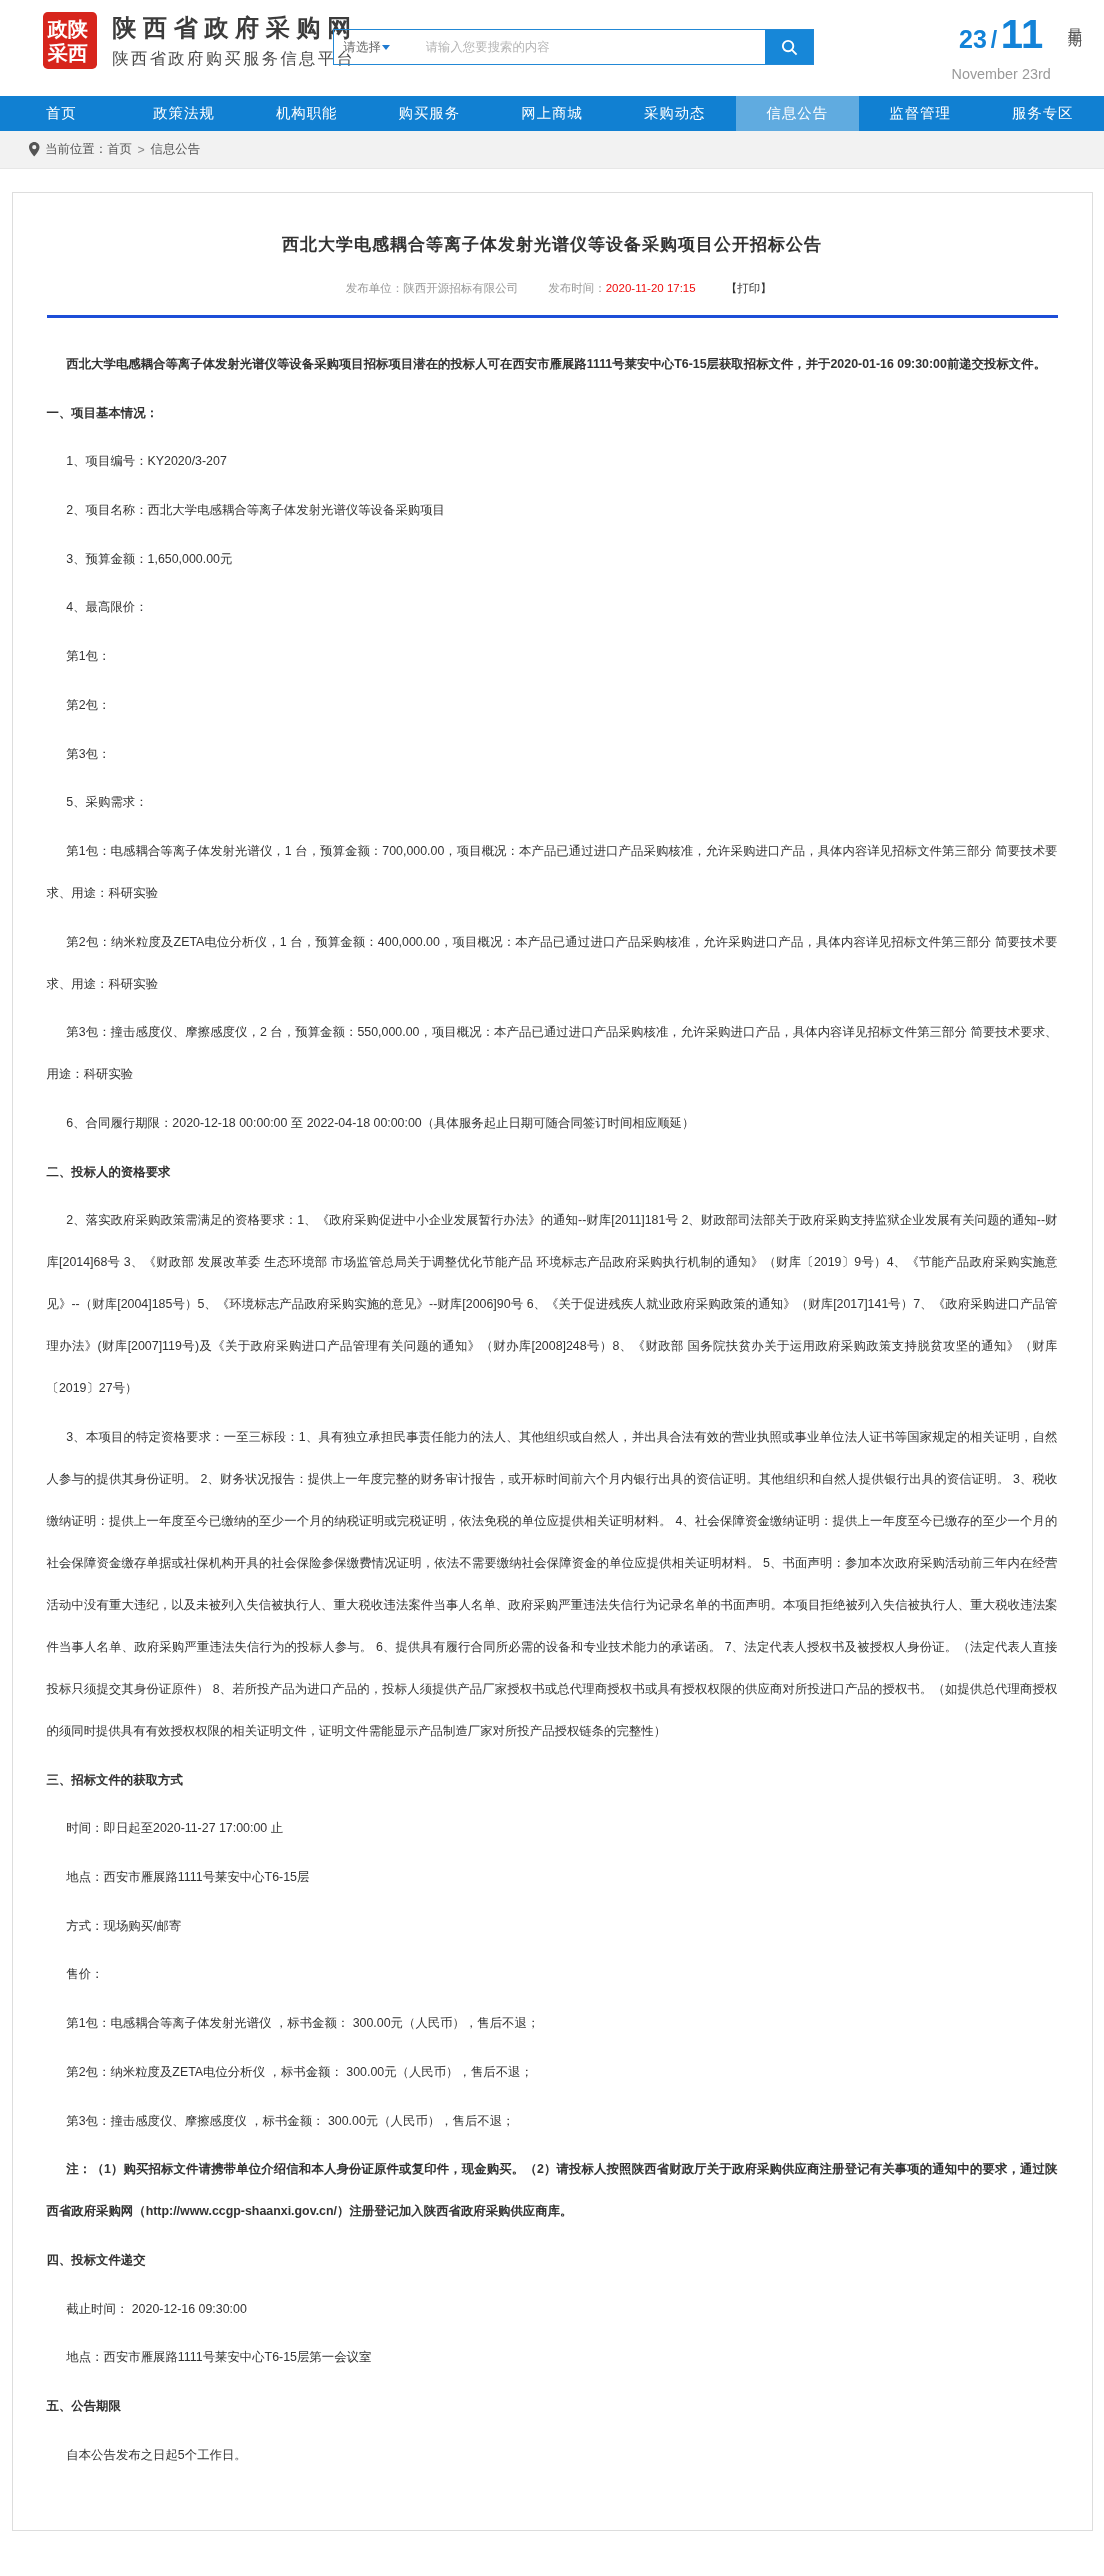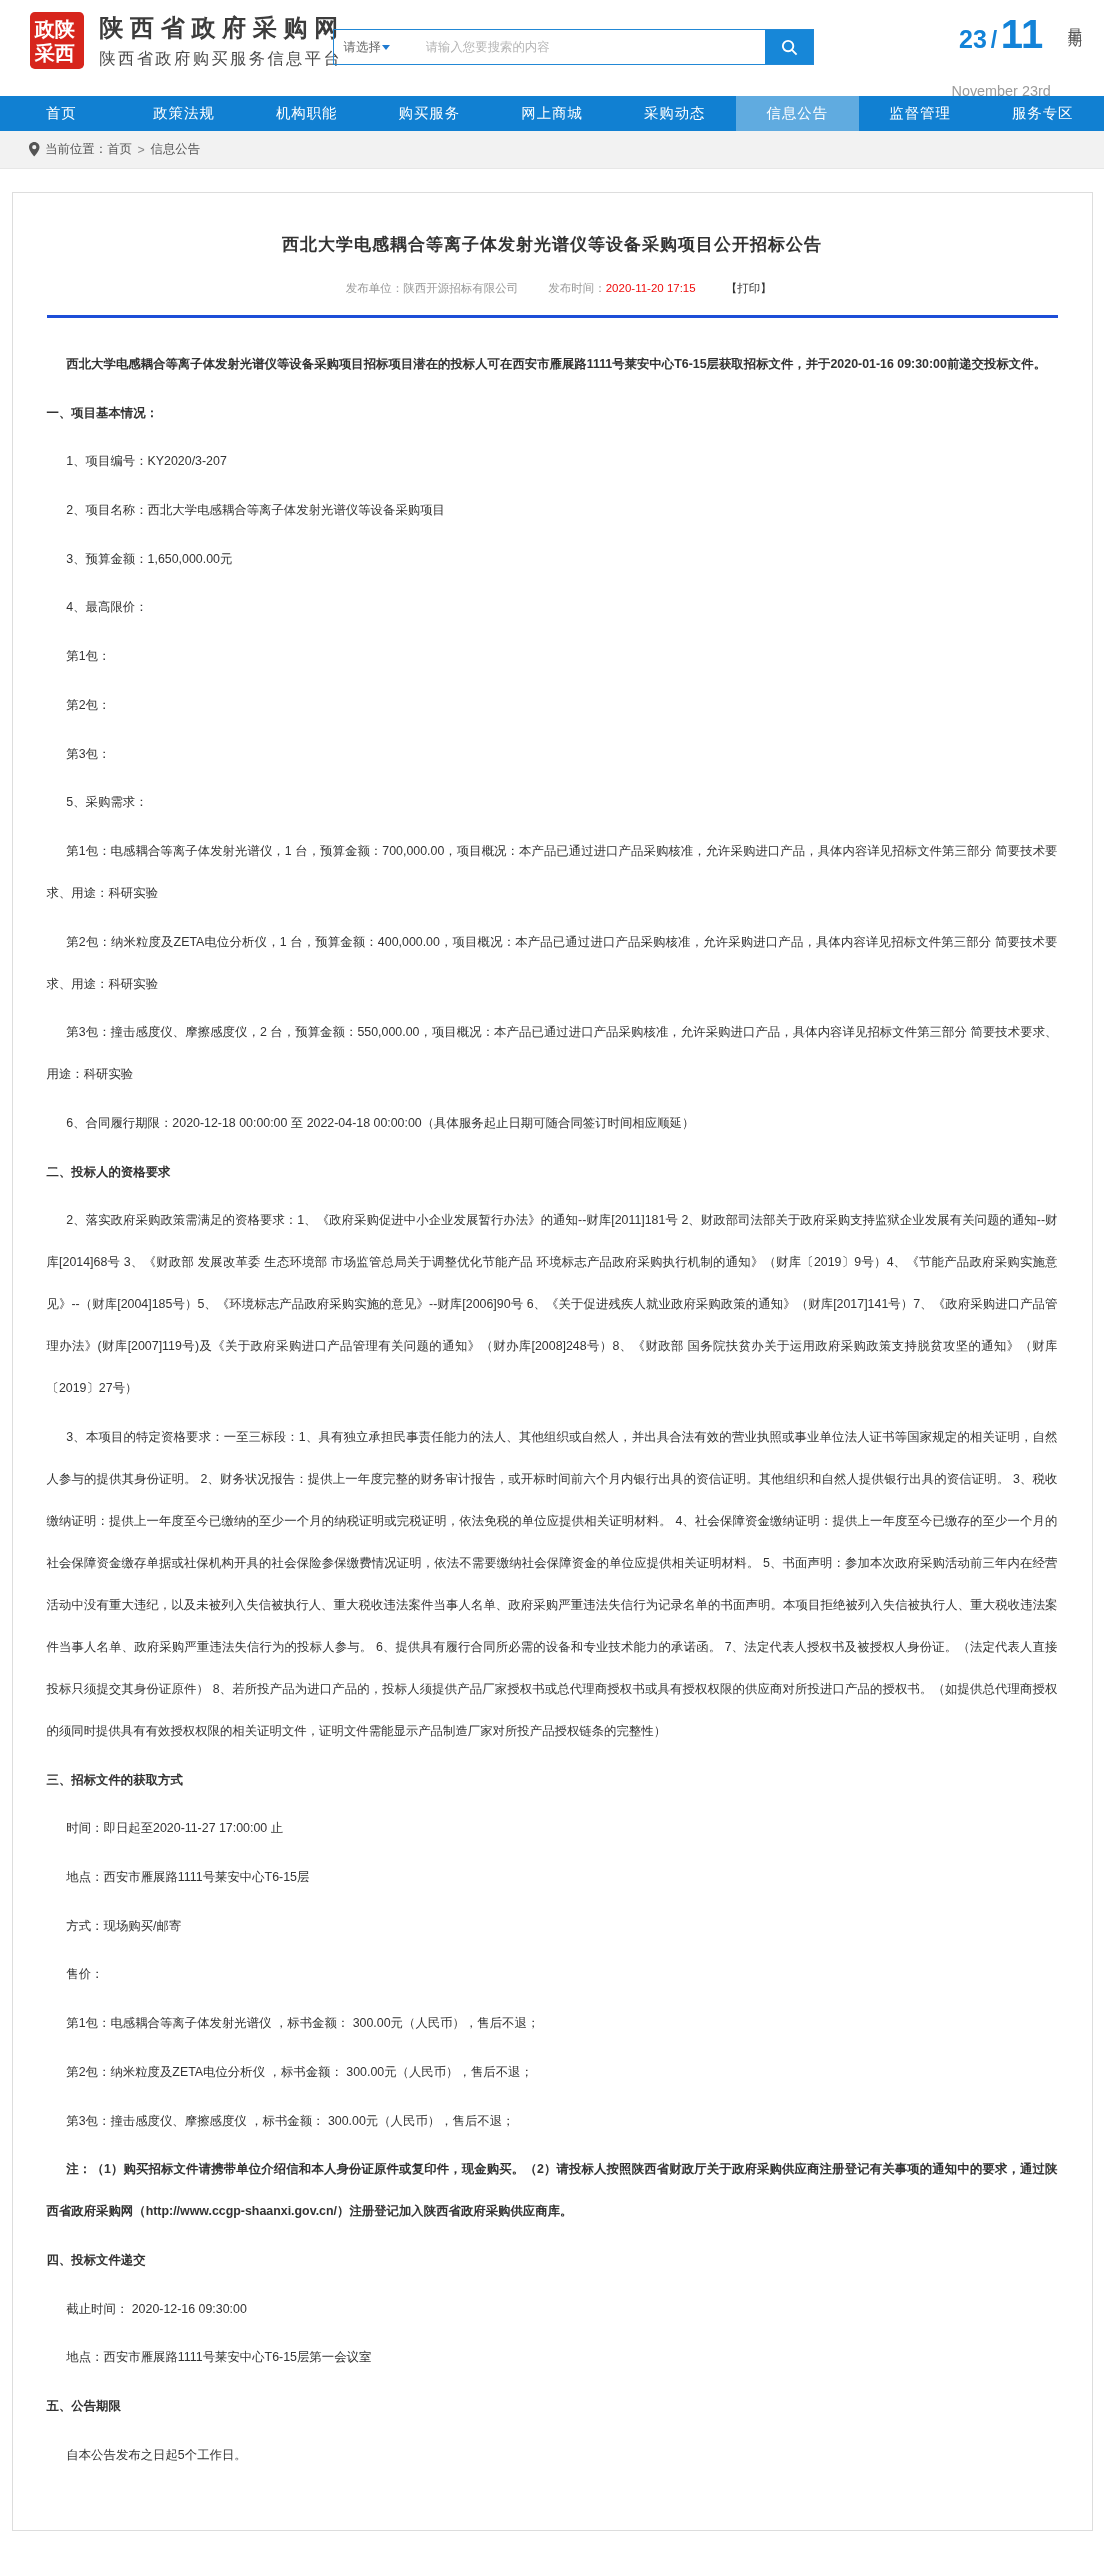--- a/index.html
+++ b/index.html
@@ -2,21 +2,21 @@
 <html lang="zh"><head>
 <meta charset="utf-8">
 <title>陕西省政府采购网</title>
 <style>
   * { margin:0; padding:0; box-sizing:border-box; }
   html,body { background:#fff; }
   body { width:1104px; font-family:"Liberation Sans", sans-serif; color:#333; }
 
   
   .top-header { position:relative; height:96px; background:#fff; }
-  .logo-wrap { position:absolute; left:30px; top:11.5px; display:flex; align-items:center; }
+  .logo-wrap { position:absolute; left:43px; top:11.5px; display:flex; align-items:center; }
   .seal { width:54px; height:57px; background:#d7251c; border-radius:4.8px; color:#fff; font-weight:bold;
           display:flex; flex-direction:column; justify-content:center; padding:3.8px 4.8px; }
   .seal span { display:flex; justify-content:space-between; font-size:20px; line-height:24px; font-family:"Liberation Serif", serif; }
   .titles { margin-left:15.3px; }
   .site-title { font-size:24px; font-weight:bold; color:#3c3c3c; letter-spacing:6.7px; }
   .site-subtitle { font-size:16.3px; color:#4a4a4a; letter-spacing:2.4px; margin-top:4.8px; }
 
   .search-bar { position:absolute; left:333px; top:29px; width:481px; height:36px;
                 border:1.9px solid #2288d6; display:flex; align-items:stretch; }
   .search-select { display:flex; align-items:center; gap:1px; padding:0 9.6px 0 9.6px; min-width:84px;
@@ -28,21 +28,21 @@
   .search-input::placeholder { color:#b5b5b5; }
   .search-btn { width:48px; background:#1787d8; border:none; cursor:pointer; display:flex;
                 align-items:center; justify-content:center; }
 
   .datebox { position:absolute; right:21px; top:13.4px; display:flex; }
   .date-nums { text-align:center; }
   .dm { color:#1383d8; font-weight:bold; line-height:42px; white-space:nowrap; }
   .dm .d { font-size:25px; }
   .dm .slash { font-size:23px; margin:0 3.8px; }
   .dm .m { font-size:40px; }
-  .dm2 { color:#9a9a9a; font-size:14.4px; margin-top:19px; white-space:nowrap; }
+  .dm2 { color:#9a9a9a; font-size:14.4px; margin-top:2px; white-space:nowrap; }
   .weekday { writing-mode:vertical-rl; font-size:14.4px; color:#555; margin-left:15.3px; letter-spacing:3.8px; line-height:17px; padding-top:3.8px; }
 
   
   .main-nav { background:#1180d2; height:35px; }
   .nav-inner { display:flex; height:100%; }
   .nav-item { flex:1; display:flex; align-items:center; justify-content:center; color:#fff;
               font-size:14.4px; letter-spacing:1px; text-decoration:none; cursor:pointer; }
   .nav-item.active { background:#60abe0; }
 
   

